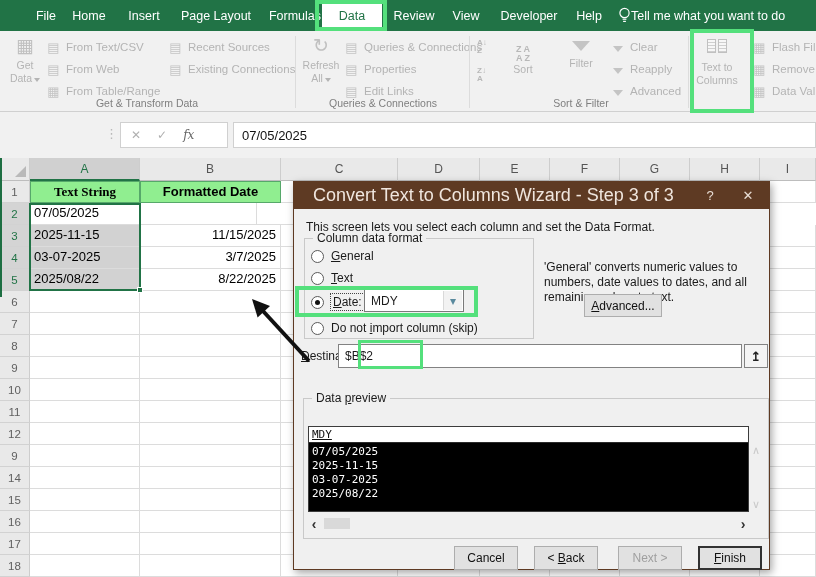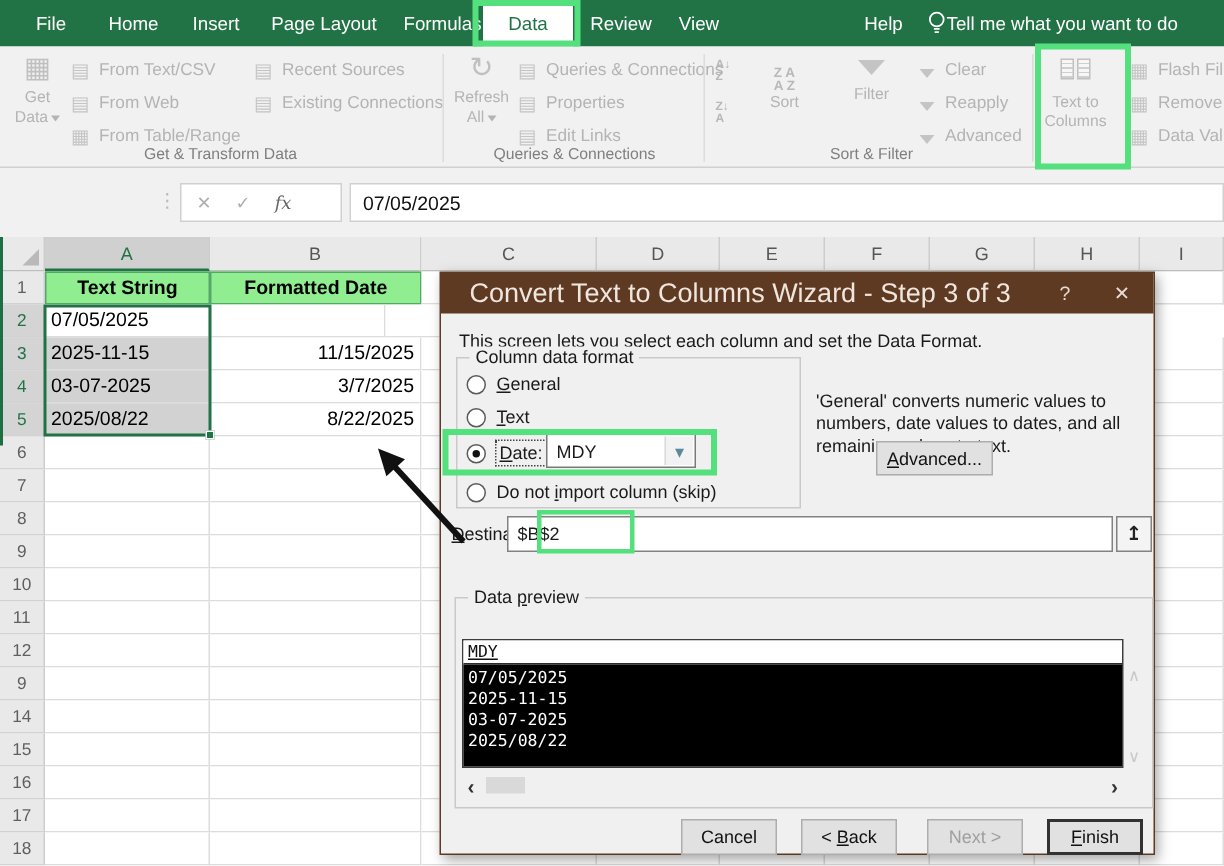--- a/index.html
+++ b/index.html
@@ -121,28 +121,29 @@
   .anno{position:absolute;border:4px solid #54e07c;z-index:8;pointer-events:none;}
   .anno-thin{border-width:3px;}
   #arrow{position:absolute;left:240px;top:288px;z-index:9;pointer-events:none;}
 </style>
 </head>
 <body>
 
 <div id="stage">
 
   <div class="tabs">
-    <span class="tab" style="left:8px;width:52px">File</span>
+    <span class="tab" style="left:20px;width:52px">File</span>
     <span class="tab" style="left:62px;width:54px">Home</span>
     <span class="tab" style="left:118px;width:52px">Insert</span>
     <span class="tab" style="left:172px;width:88px">Page Layout</span>
     <span class="tab" style="left:262px;width:66px">Formulas</span>
     <span class="tab tab-selected" style="left:322px;width:60px">Data</span>
     <span class="tab" style="left:386px;width:56px">Review</span>
     <span class="tab" style="left:442px;width:48px">View</span>
+    <span class="tab" style="left:492px;width:74px">Developer</span>
     <span class="tab" style="left:566px;width:46px">Help</span>
     <span class="tellme">
       <svg width="13" height="17" viewBox="0 0 13 17">
         <circle cx="6.5" cy="6" r="4.6" fill="none" stroke="#fff" stroke-width="1.2"></circle>
         <line x1="4.6" y1="12.2" x2="8.4" y2="12.2" stroke="#fff" stroke-width="1.2"></line>
         <line x1="5.1" y1="14.4" x2="7.9" y2="14.4" stroke="#fff" stroke-width="1.2"></line>
       </svg>
       <span>Tell me what you want to do</span>
     </span>
   </div>
@@ -278,21 +279,21 @@
     <div class="ch" style="width:70px">E</div>
     <div class="ch" style="width:70px">F</div>
     <div class="ch" style="width:70px">G</div>
     <div class="ch" style="width:70px">H</div>
     <div class="ch" style="width:56px">I</div>
   </div>
 
   <div id="grid">
       <div class="grow">
         <div class="rh">1</div>
-        <div class="cell c-hdr" style="width: 110px; flex: 0 0 110px;">Text String</div>
+        <div class="cell c-hdr" style="width: 110px; flex: 0 0 110px; font-family: Liberation Serif, serif;">Text String</div>
         <div class="cell c-hdr" style="width: 141px; flex: 0 0 141px;">Formatted Date</div>
         <div class="cell" style="width: 117px; flex: 0 0 117px;"></div>
         <div class="cell" style="width: 82px; flex: 0 0 82px;"></div>
         <div class="cell" style="width: 70px; flex: 0 0 70px;"></div>
         <div class="cell" style="width: 70px; flex: 0 0 70px;"></div>
         <div class="cell" style="width: 70px; flex: 0 0 70px;"></div>
         <div class="cell" style="width: 70px; flex: 0 0 70px;"></div>
         <div class="cell" style="width: 56px; flex: 0 0 56px;"></div>
       </div>
       <div class="grow">

